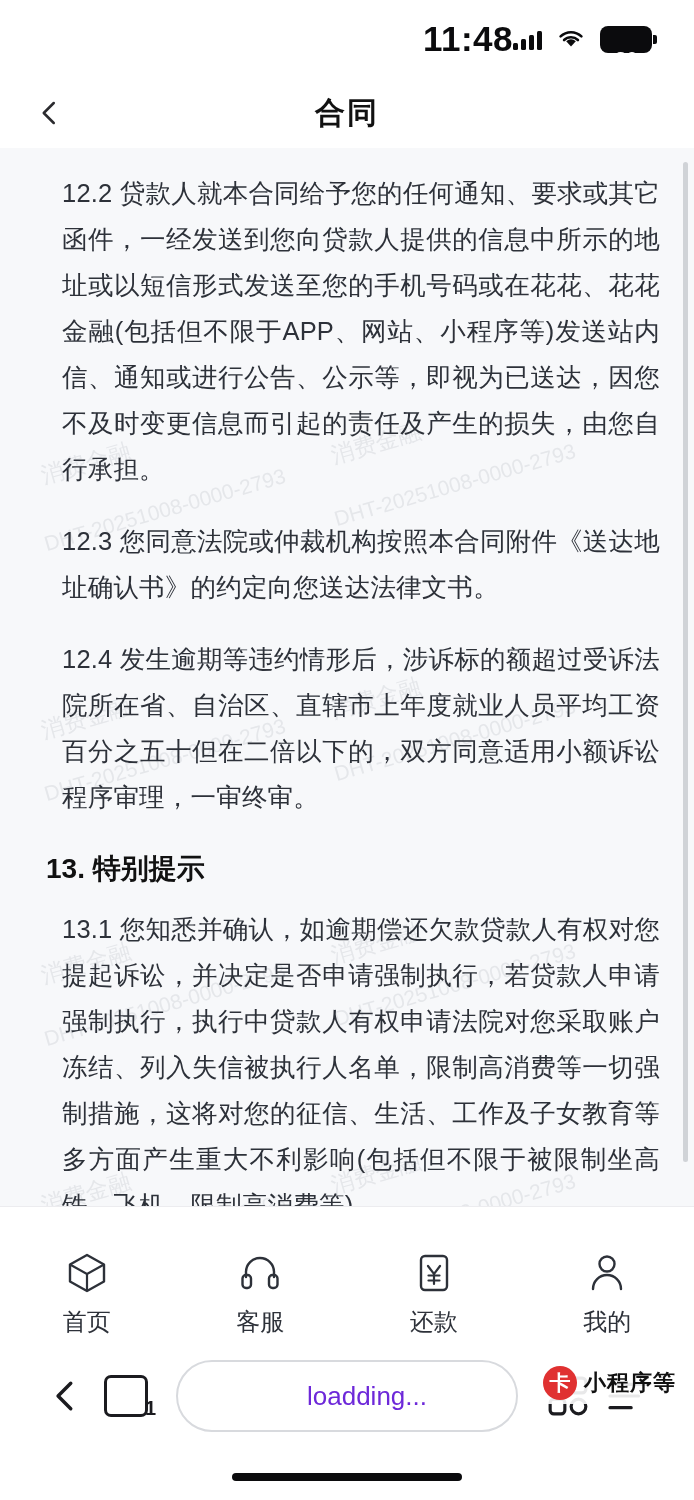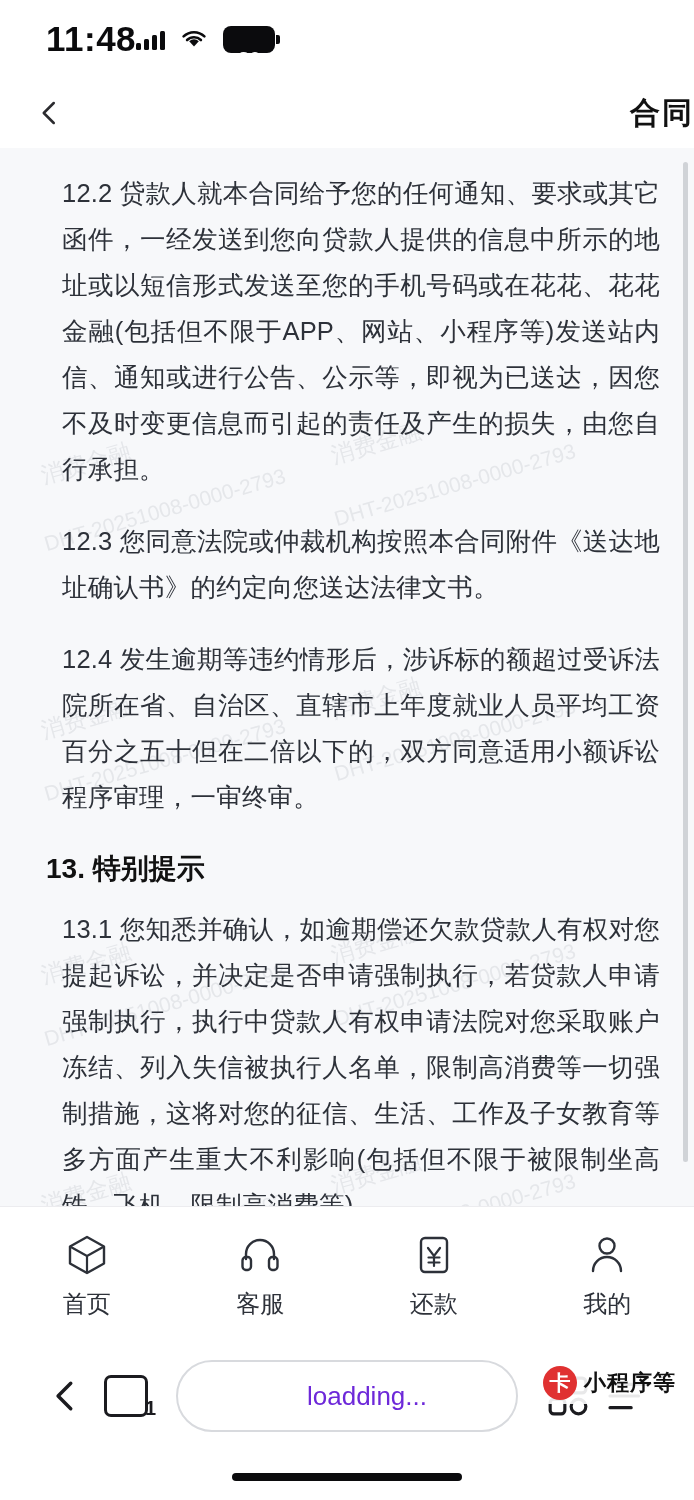--- a/index.html
+++ b/index.html
@@ -13,21 +13,21 @@
     position: relative;
     width: 694px; height: 1500px;
     background: #ffffff;
     display: flex; flex-direction: column;
   }
 
   
   .statusbar {
     height: 78px;
     flex: 0 0 78px;
-    display: flex; align-items: center; justify-content: flex-start;
+    display: flex; align-items: center; justify-content: flex-end;
     padding: 0 42px 0 46px;
     background: #ffffff;
   }
   .status-time {
     font-size: 35px; font-weight: 700; color: #0b0b0d;
     letter-spacing: 0.5px;
   }
   .status-right { display: flex; align-items: center; gap: 14px; }
   .signal { display: flex; align-items: flex-end; gap: 3px; height: 22px; }
   .signal i { display: block; width: 5px; background: #0b0b0d; border-radius: 1.5px; }
@@ -46,21 +46,21 @@
   .battery::after {
     content: ""; position: absolute; right: -5px; top: 9px;
     width: 4px; height: 9px; border-radius: 0 2px 2px 0; background: #0b0b0d;
   }
   .battery span { color: #ffffff; font-size: 20px; font-weight: 700; margin-top: 40px; }
 
   
   .navbar {
     height: 70px; flex: 0 0 70px;
     position: relative;
-    display: flex; align-items: center; justify-content: flex-end;
+    display: flex; align-items: center; justify-content: center;
     background: #ffffff;
   }
   .nav-back {
     position: absolute; left: 30px; top: 50%; transform: translateY(-50%);
     width: 40px; height: 40px; display: flex; align-items: center; justify-content: center;
   }
   .nav-title { font-size: 30px; font-weight: 700; color: #111; letter-spacing: 2px; }
 
   
   .content {
@@ -107,21 +107,21 @@
     border-radius: 3px;
     background: rgba(120,125,135,0.30);
     z-index: 5;
   }
 
   
   .tabbar {
     flex: 0 0 132px;
     background: #ffffff;
     border-top: 1px solid #ececef;
-    display: flex; align-items: center; justify-content: space-around;
+    display: flex; align-items: flex-end; justify-content: space-around;
     padding-top: 6px;
   }
   .tab {
     display: flex; flex-direction: column; align-items: center; gap: 10px;
     width: 150px;
   }
   .tab .ticon { height: 46px; display: flex; align-items: center; justify-content: center; }
   .tab .tlabel { font-size: 24px; color: #2d3139; }
 
   

